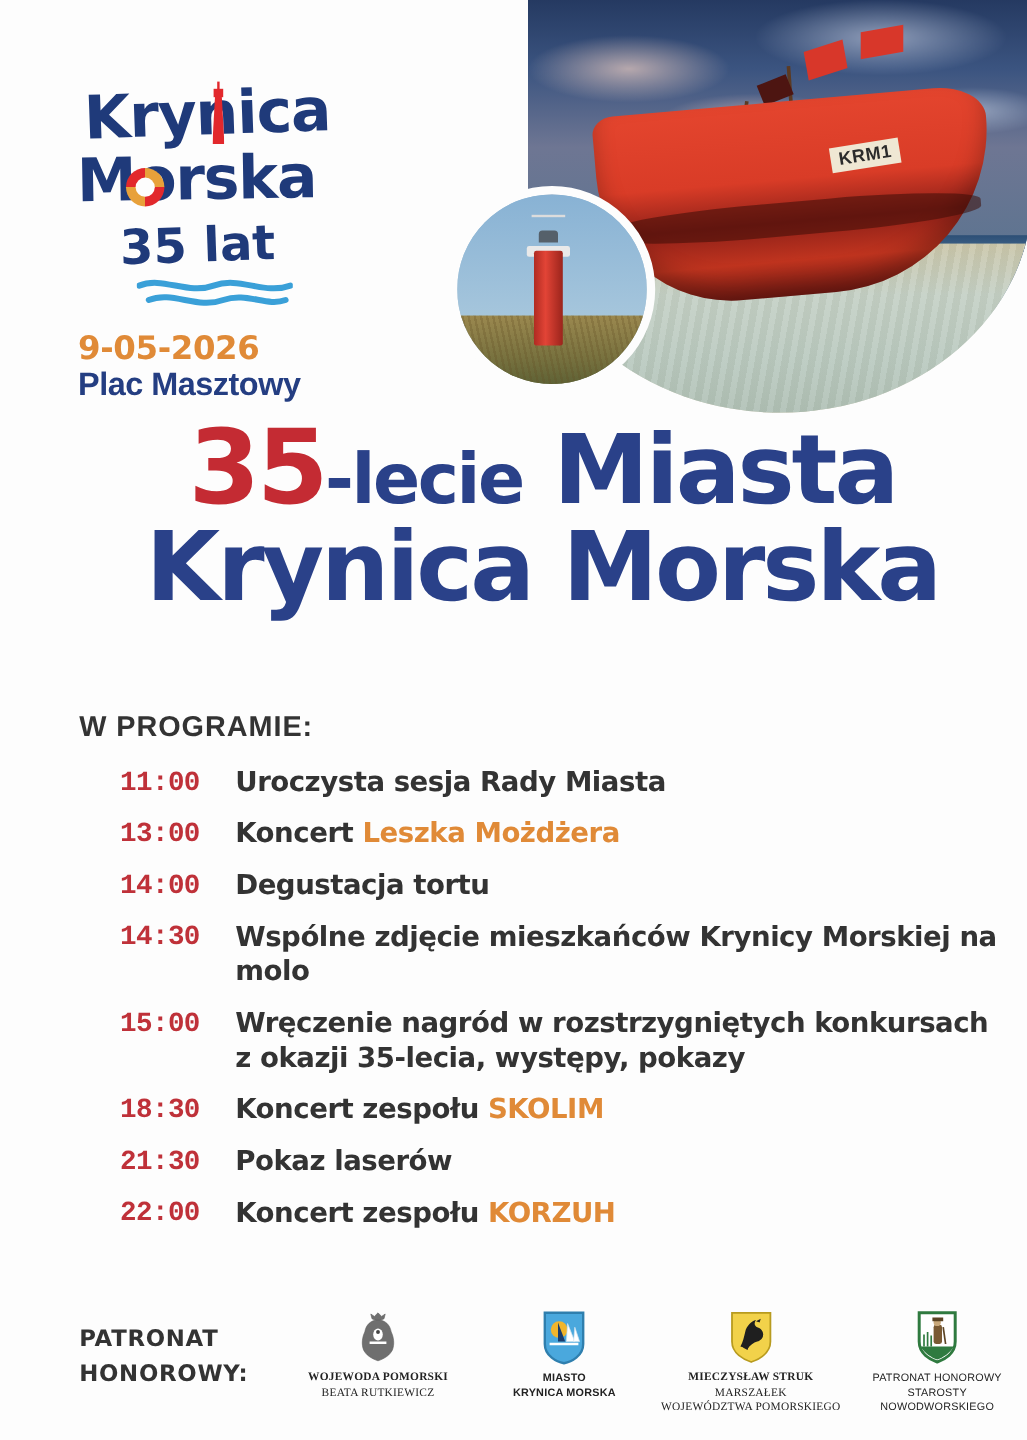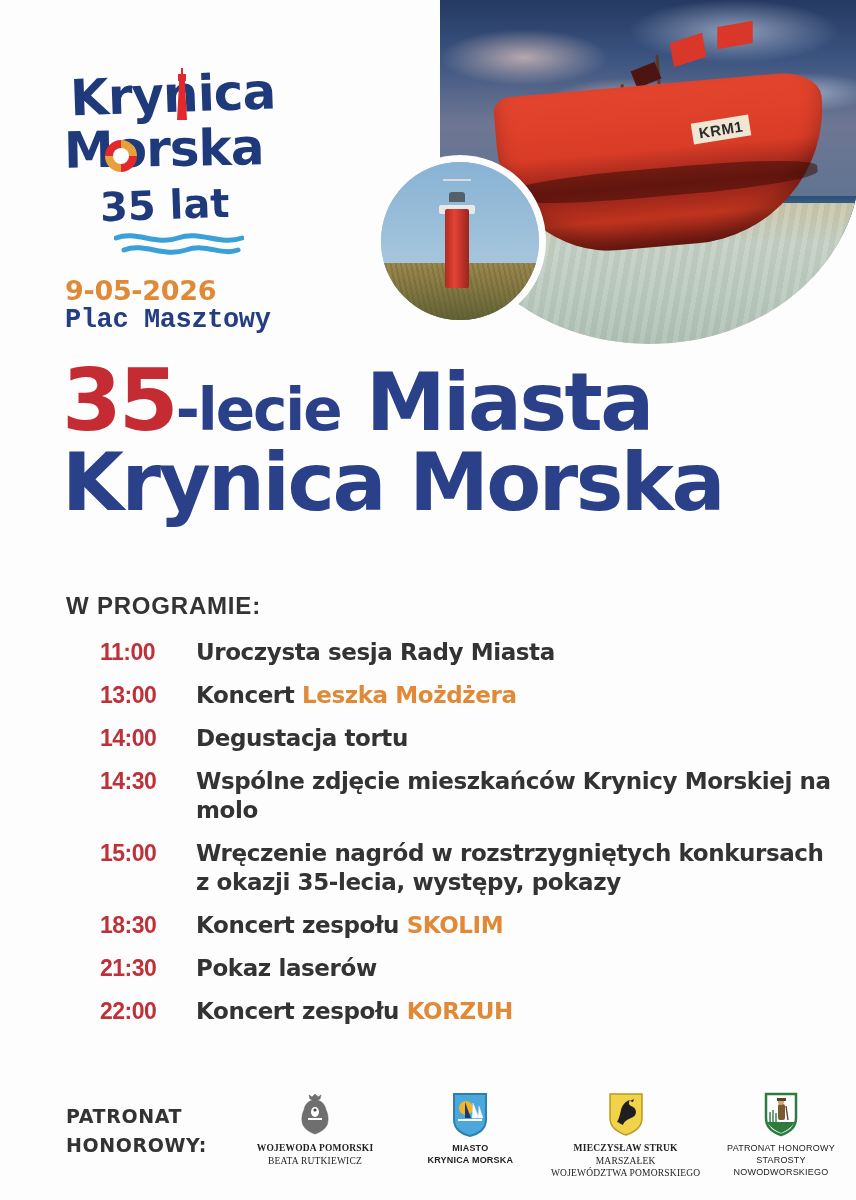--- a/index.html
+++ b/index.html
@@ -249,30 +249,30 @@
   .date-block { position:absolute; left: 65px; top: 276px; }
   .date-text {
     font-family: "DejaVu Sans", sans-serif;
     font-weight: bold;
     font-size: 27px;
     color: #e08a37;
     letter-spacing: -.3px;
     line-height: 1.08;
   }
   .place-text {
-    font-family: Liberation Mono, monospace;
+    font-family: Liberation Sans, sans-serif;
     font-weight: bold;
     font-size: 27px;
     color: #243e82;
     letter-spacing: -.4px;
     line-height: 1.18;
   }
 
   
-  .headline { position: absolute; left: 62px; top: 358px; width: 780px; }
+  .headline { position: absolute; left: 62px; top: 348px; width: 780px; text-align: center; }
   .hl-line { line-height: .98; white-space: nowrap; }
   .hl-35 {
     font-family: "DejaVu Sans", sans-serif;
     font-weight: bold;
     font-size: 86px;
     color: #c42b33;
     letter-spacing: -3px;
   }
   .hl-lecie {
     font-family: "DejaVu Sans", sans-serif;
@@ -307,21 +307,21 @@
     top: 638px;
     width: 740px;
   }
   .program-row {
     display: flex;
     align-items: flex-start;
     margin-bottom: 14px;
   }
   .program-time {
     flex: 0 0 96px;
-    font-family: Liberation Sans, sans-serif;
+    font-family: Liberation Mono, monospace;
     font-weight: bold;
     font-size: 23px;
     color: #bf3139;
     letter-spacing: -.5px;
     line-height: 1.26;
   }
   .program-desc {
     flex: 1 1 auto;
     font-family: "DejaVu Sans", sans-serif;
     font-weight: bold;

